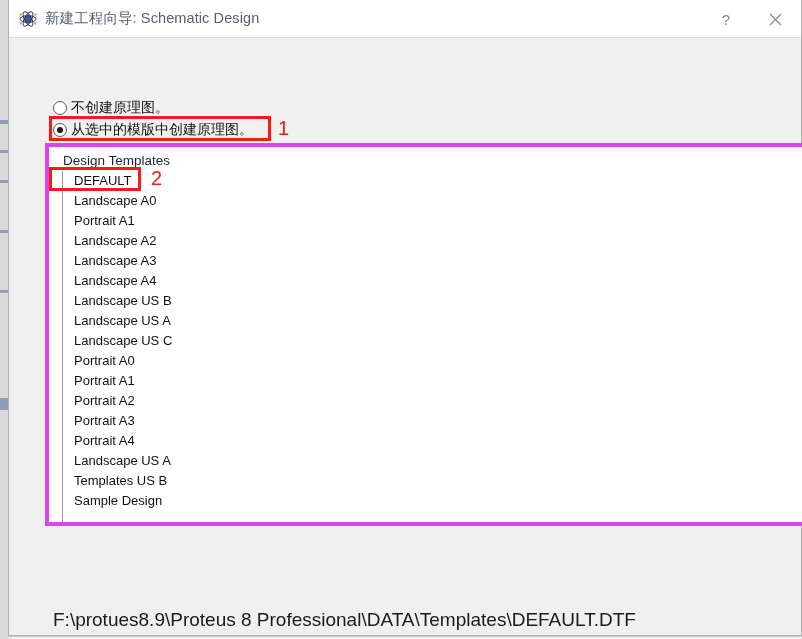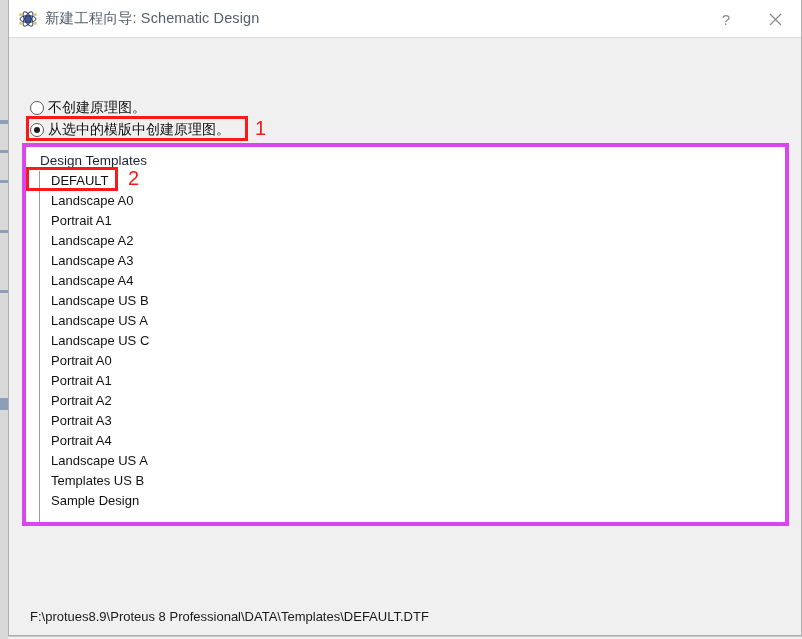--- a/index.html
+++ b/index.html
@@ -86,20 +86,21 @@
   }
   .win-btn.help { font-size: 15px; }
   .win-btn.close { width: 52px; }
   .win-btn.close svg { display: block; }
 
   
   .dlg-body {
     flex: 1;
     position: relative;
     padding: 17px;
+    margin-left: 23px;
   }
 
   
   .radio-row {
     position: absolute;
     left: 21px;
     display: flex;
     align-items: center;
     height: 21px;
   }
@@ -166,21 +167,21 @@
     height: 26px;
     border-left: 1px solid #9a9a9a;
     margin-left: 13px;
   }
 
   
   .path-label {
     position: absolute;
     left: 21px;
     top: 571px;
-    font-size: 13px;
+    font-size: 19px;
     color: #1a1a1a;
     white-space: nowrap;
   }
 
   
   .btn {
     position: absolute;
     background: #e4e4e4;
     border: 1px solid #adadad;
     font-size: 14px;

